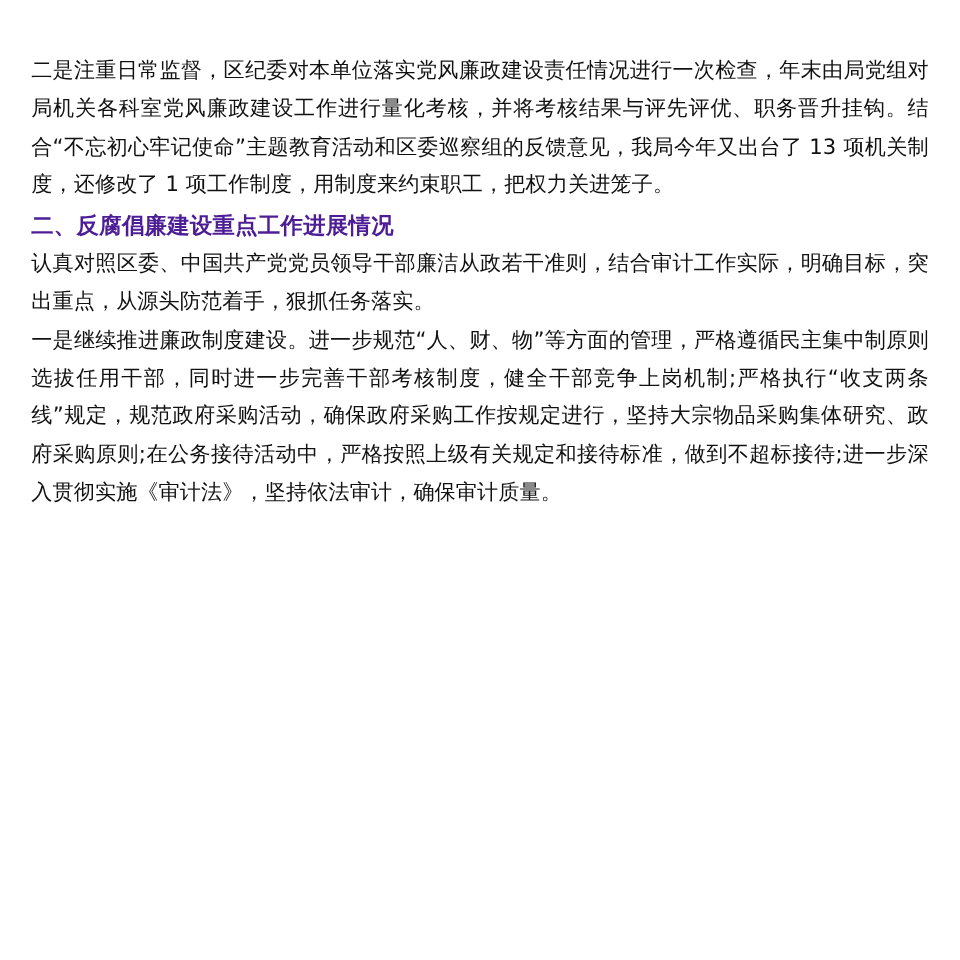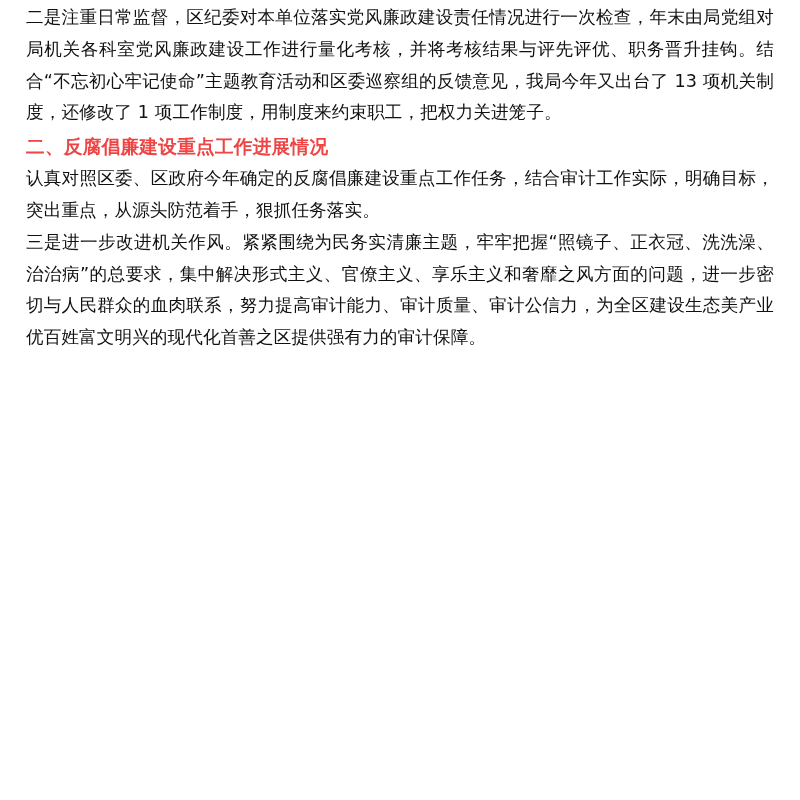--- a/index.html
+++ b/index.html
@@ -13,57 +13,58 @@
     overflow: hidden;
     font-family: "DejaVu Sans", "Liberation Sans", sans-serif;
     color: #000000;
   }
   .page {
     width: 800px;
     height: 562px;
     box-sizing: border-box;
     padding: 0 26px;
     position: relative;
+    margin-top: 42px;
   }
   .doc-body {
     padding-top: 2px;
   }
   p.para {
     margin: 0;
     font-size: 17.6px;
     line-height: 31.8px;
     text-align: justify;
     text-justify: inter-ideograph;
     letter-spacing: 0.1px;
     color: #111111;
   }
   h2.heading {
     margin: 2px 0 0 0;
     font-size: 18.6px;
     line-height: 32px;
     font-weight: bold;
     letter-spacing: 0.3px;
-    color: #ef4444;
+    color: #4c1d95;
   }
   .clip-top {
     
     margin-top: -2px;
   }
 </style>
 </head>
 <body>
 
 <div class="page">
   <div class="doc-body">
 
     <p class="para clip-top">二是注重日常监督，区纪委对本单位落实党风廉政建设责任情况进行一次检查，年末由局党组对局机关各科室党风廉政建设工作进行量化考核，并将考核结果与评先评优、职务晋升挂钩。结合“不忘初心牢记使命”主题教育活动和区委巡察组的反馈意见，我局今年又出台了 13 项机关制度，还修改了 1 项工作制度，用制度来约束职工，把权力关进笼子。</p>
 
     <h2 class="heading">二、反腐倡廉建设重点工作进展情况</h2>
 
-    <p class="para">认真对照区委、区政府今年确定的反腐倡廉建设重点工作任务，结合审计工作实际，明确目标，突出重点，从源头防范着手，狠抓任务落实。</p>
+    <p class="para">认真对照区委、中国共产党党员领导干部廉洁从政若干准则，结合审计工作实际，明确目标，突出重点，从源头防范着手，狠抓任务落实。</p>
+
+    <p class="para">一是继续推进廉政制度建设。进一步规范“人、财、物”等方面的管理，严格遵循民主集中制原则选拔任用干部，同时进一步完善干部考核制度，健全干部竞争上岗机制;严格执行“收支两条线”规定，规范政府采购活动，确保政府采购工作按规定进行，坚持大宗物品采购集体研究、政府采购原则;在公务接待活动中，严格按照上级有关规定和接待标准，做到不超标接待;进一步深入贯彻实施《审计法》，坚持依法审计，确保审计质量。</p>
 
 
-
-    <p class="para">三是进一步改进机关作风。紧紧围绕为民务实清廉主题，牢牢把握“照镜子、正衣冠、洗洗澡、治治病”的总要求，集中解决形式主义、官僚主义、享乐主义和奢靡之风方面的问题，进一步密切与人民群众的血肉联系，努力提高审计能力、审计质量、审计公信力，为全区建设生态美产业优百姓富文明兴的现代化首善之区提供强有力的审计保障。</p>
 
 
   </div>
 </div>
 
 </body></html>

